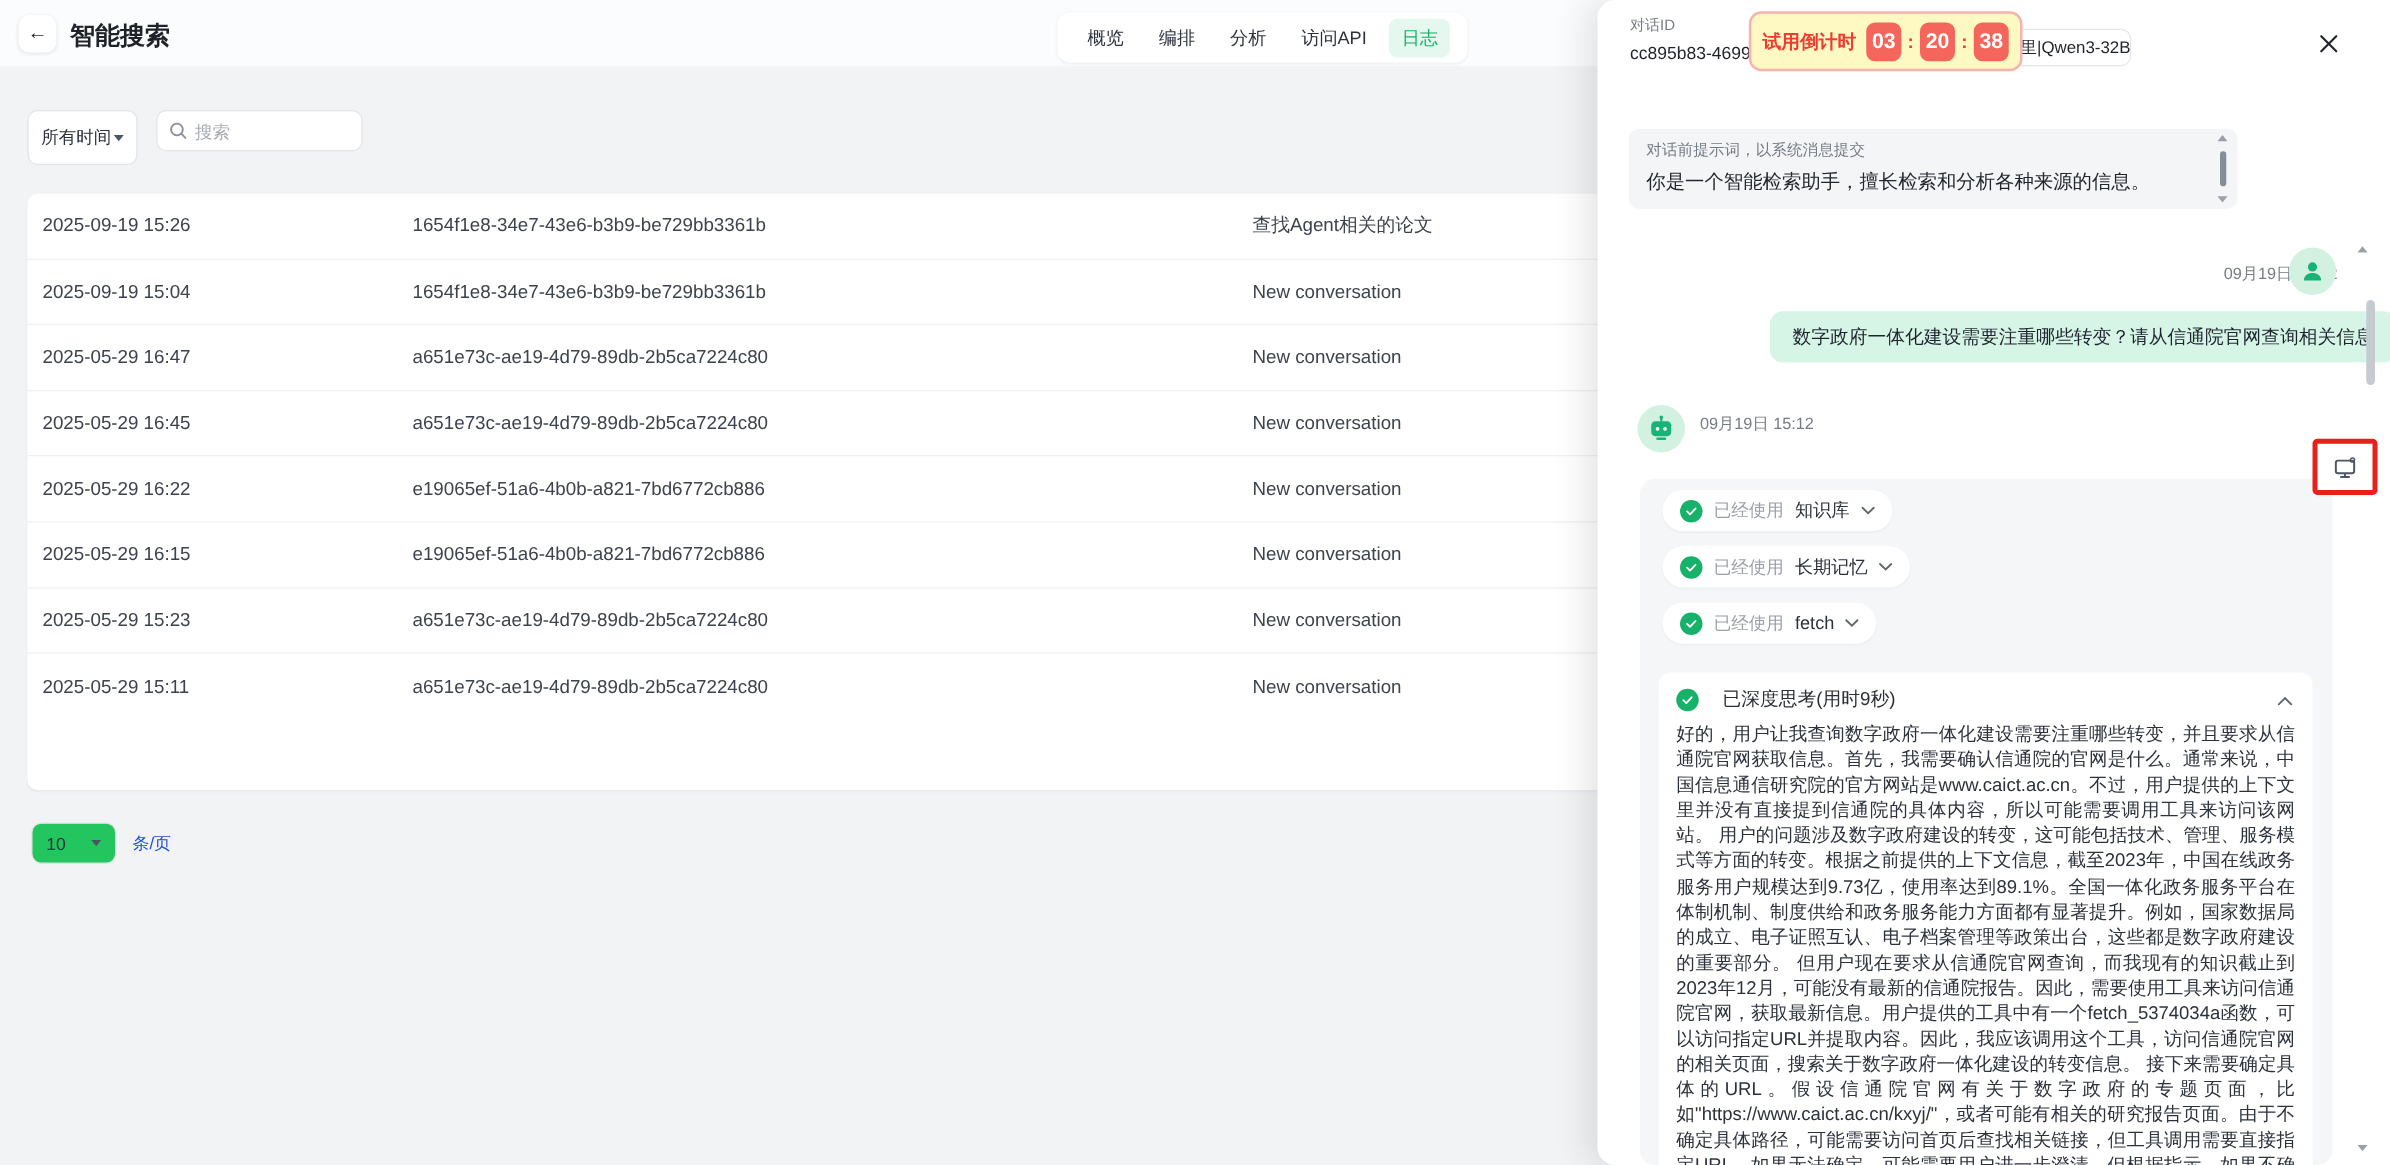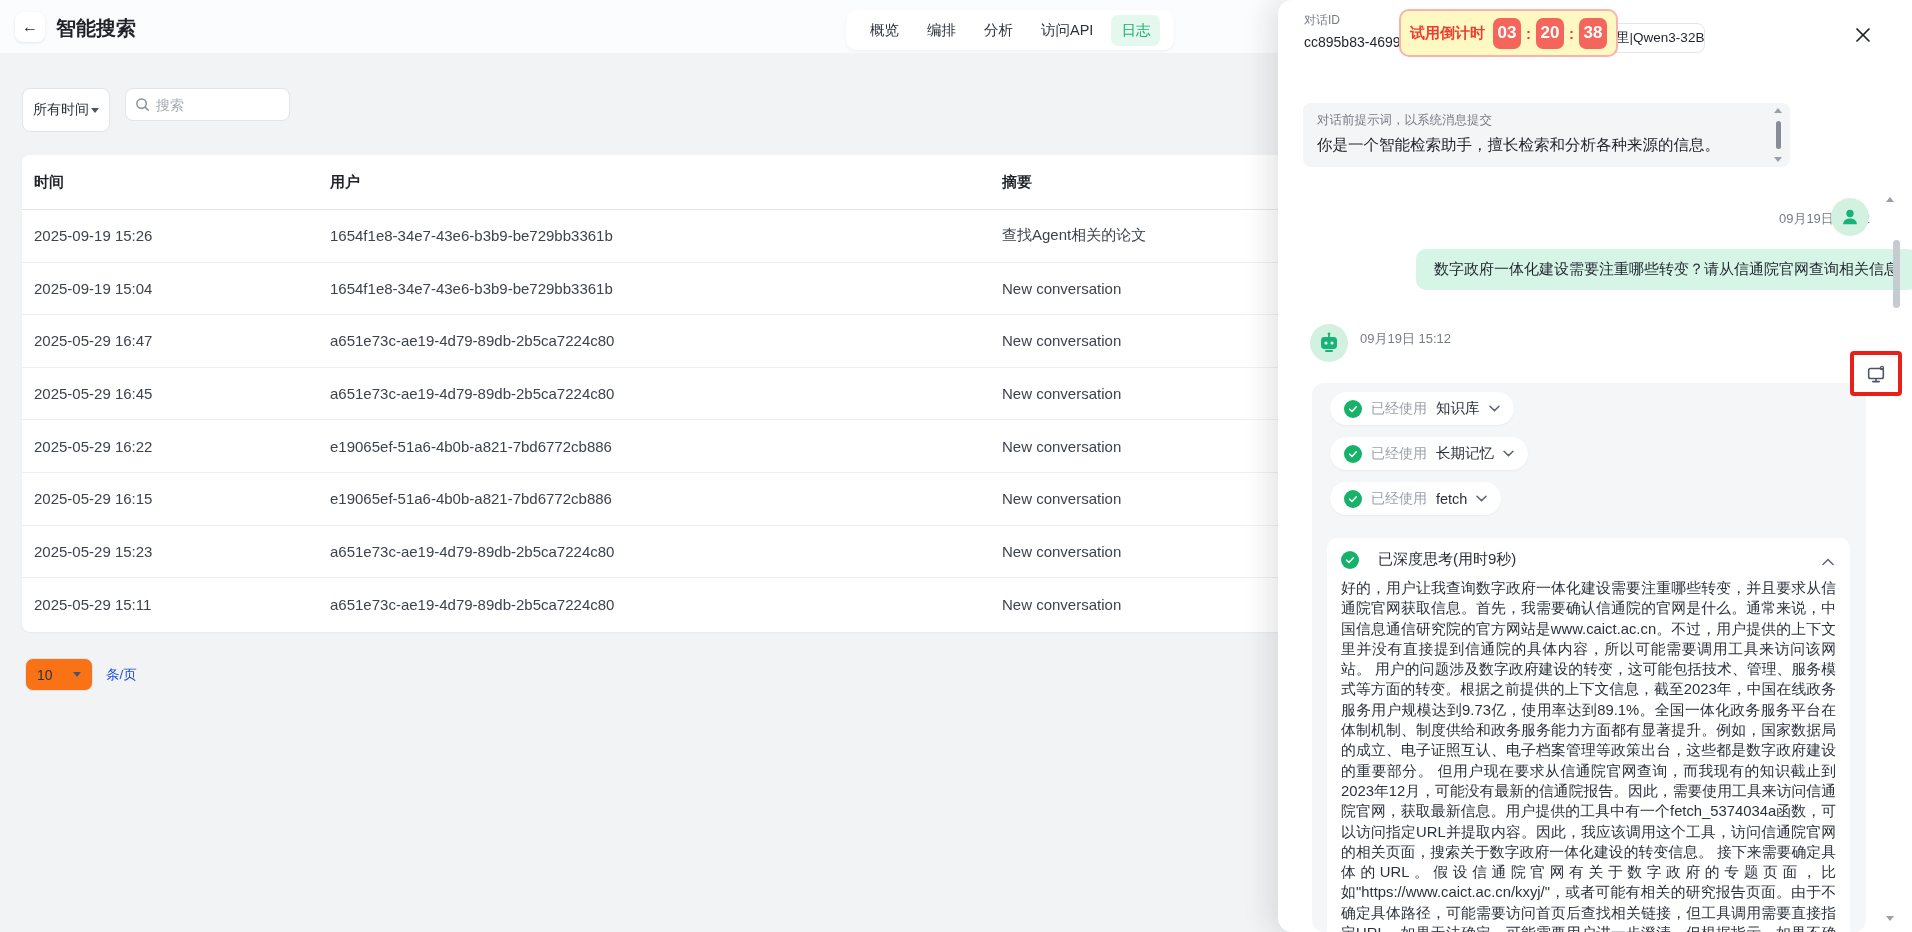--- a/index.html
+++ b/index.html
@@ -35,21 +35,21 @@
   .table-card { position:absolute; left:22px; top:155px; width:1828px; height:477px; background:#fff;
     border-radius:8px; box-shadow:0 1px 2px rgba(31,35,41,.04); overflow:hidden; }
   .thead, .trow { display:grid; grid-template-columns:296px 672px 1fr; align-items:center; }
   .thead { height:55px; border-bottom:1px solid #e3e5e8; }
   .thead > div { padding-left:12px; font-size:15px; font-weight:bold; color:#1f2329; }
   .trow { height:52.6px; border-bottom:1px solid #eef0f2; cursor:pointer; }
   .trow:last-child { border-bottom:none; }
   .trow > div { padding-left:12px; font-size:15px; color:#3d434d; white-space:nowrap; overflow:hidden; }
 
   
-  .page-size { position:absolute; left:25px; top:658px; width:68px; height:33px; background:#f97316;
+  .page-size { position:absolute; left:25px; top:658px; width:68px; height:33px; background:#22c55e;
     border:1px solid #e2e4e8; border-radius:8px; display:flex; align-items:center; justify-content:space-between;
     padding:0 11px; font-size:14px; color:#2b313b; cursor:pointer; }
   .page-unit { position:absolute; left:106px; top:666px; font-size:13.5px; color:#1d4ed8; }
 
   
   .drawer { position:absolute; left:1278px; top:0; width:696px; height:932px; background:#fff;
     border-radius:14px 0 0 14px; box-shadow:-8px 0 28px rgba(31,35,41,.12); overflow:hidden; }
   .conv-id-label { position:absolute; left:26px; top:12px; font-size:12px; color:#767c85; }
   .conv-id-value { position:absolute; left:26px; top:34px; font-size:14px; color:#1f2329; white-space:nowrap; }
 
@@ -142,25 +142,20 @@
 
   <div class="search-box">
     <svg width="15" height="15" viewBox="0 0 16 16">
       <circle cx="7" cy="7" r="5" fill="none" stroke="#8a9099" stroke-width="1.6"></circle>
       <line x1="10.8" y1="10.8" x2="14.2" y2="14.2" stroke="#8a9099" stroke-width="1.6" stroke-linecap="round"></line>
     </svg>
     <input type="text" placeholder="搜索" style="">
   </div>
 
   <div class="table-card">
-    <div class="thead">
-      <div>时间</div>
-      <div>用户</div>
-      <div>摘要</div>
-    </div>
     <div class="trow">
       <div>2025-09-19 15:26</div>
       <div>1654f1e8-34e7-43e6-b3b9-be729bb3361b</div>
       <div>查找Agent相关的论文</div>
     </div>
     <div class="trow">
       <div>2025-09-19 15:04</div>
       <div>1654f1e8-34e7-43e6-b3b9-be729bb3361b</div>
       <div>New conversation</div>
     </div>

